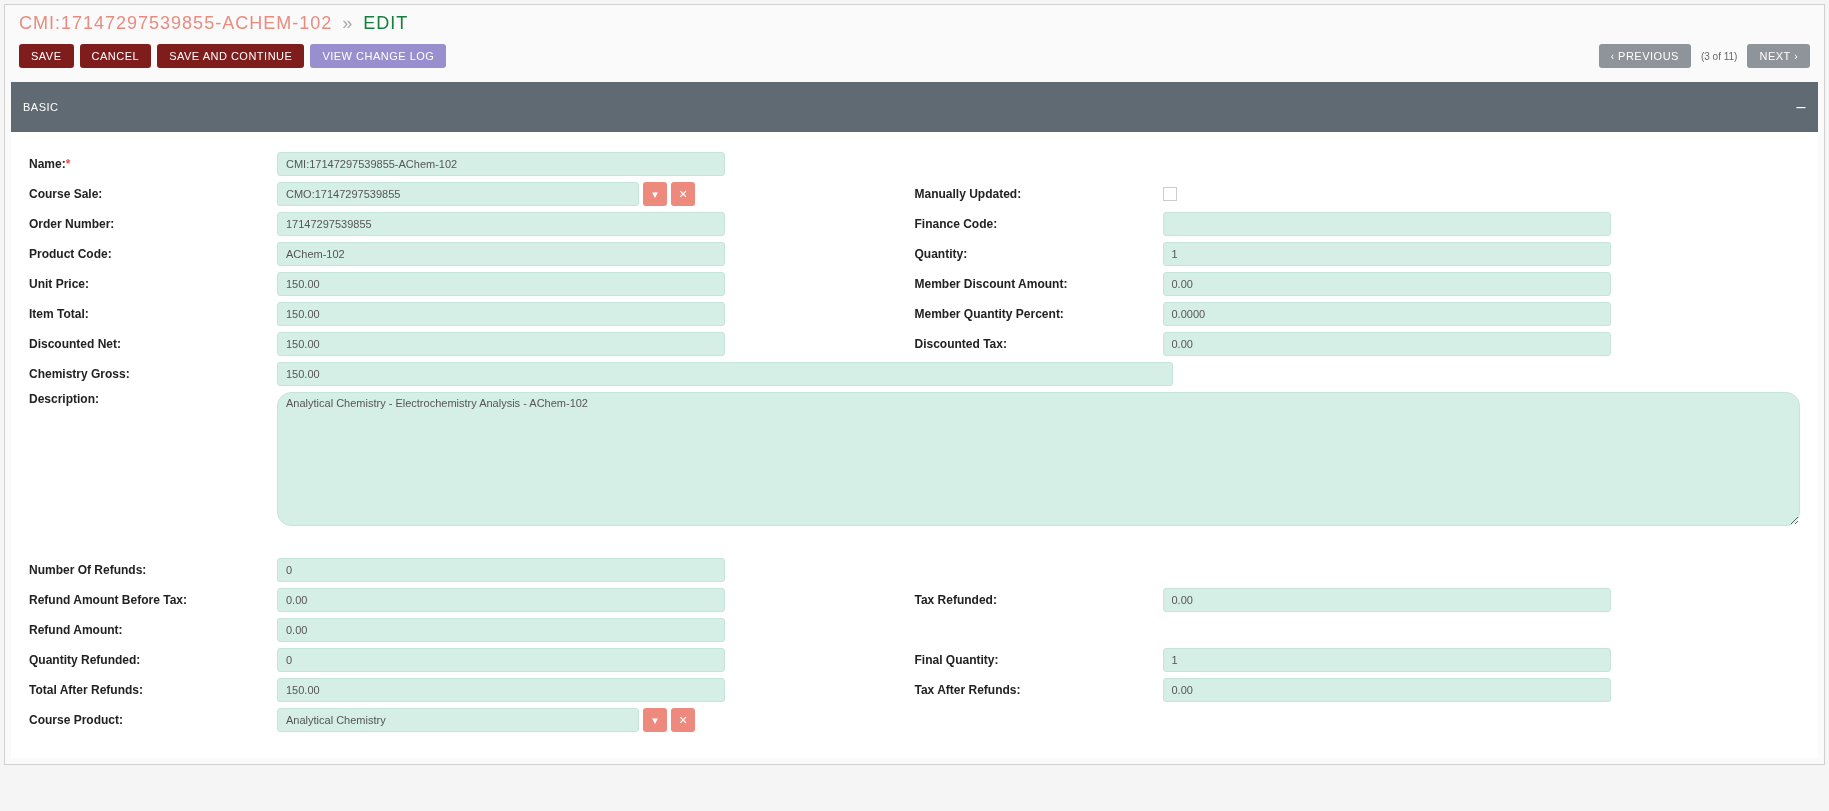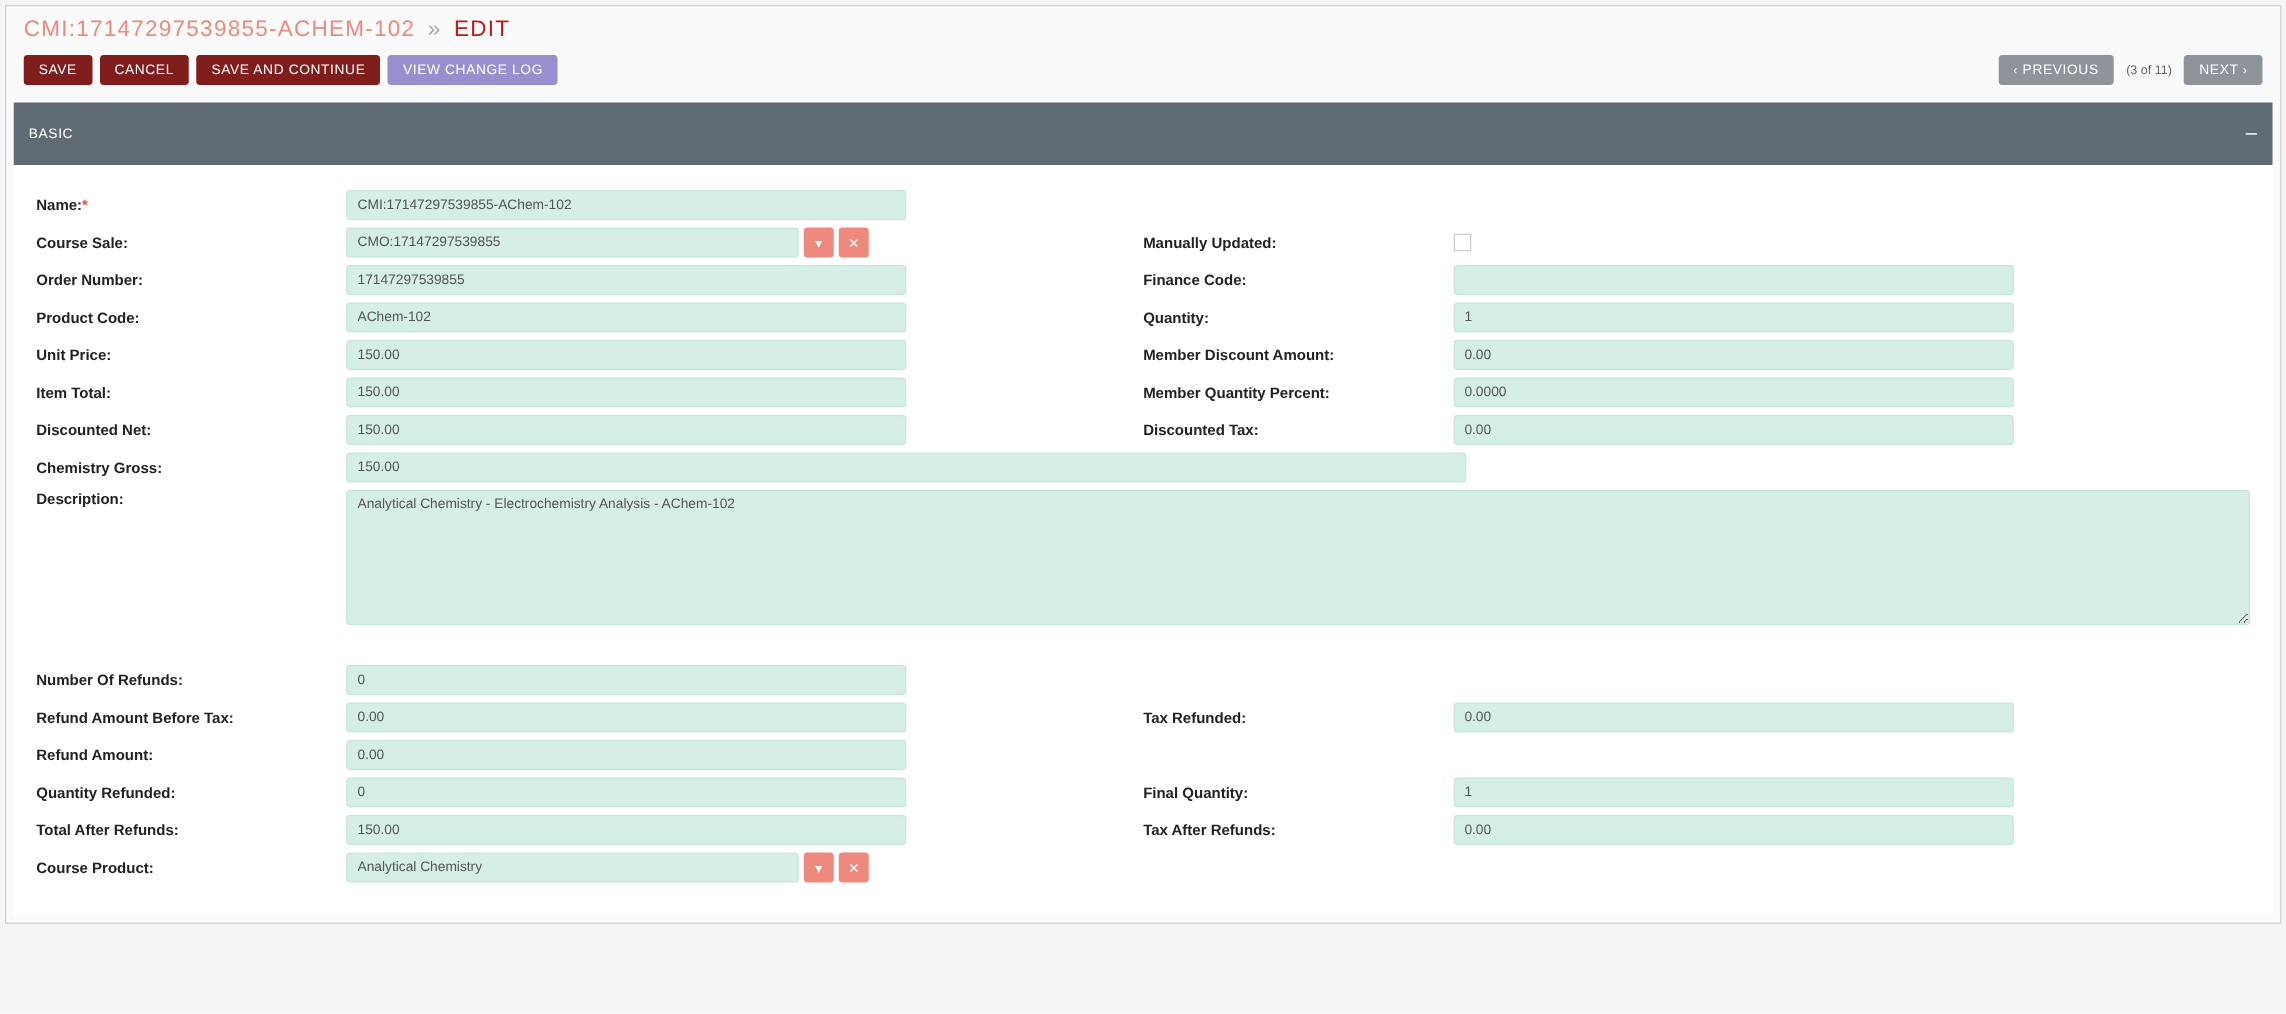--- a/index.html
+++ b/index.html
@@ -14,21 +14,21 @@
   margin: 4px;
   background: #fafafa;
 }
 .header {
   padding: 8px 14px 6px 14px;
   font-size: 18px;
   letter-spacing: 1px;
 }
 .header .title { color: #e98b7f; font-weight: 400; }
 .header .sep { color: #aaa; margin: 0 4px; }
-.header .mode { color: #b91c1c; font-weight: 300; }
+.header .mode { color: #15803d; font-weight: 300; }
 .toolbar {
   padding: 4px 14px 14px 14px;
   display: flex;
   align-items: center;
 }
 .toolbar-left { display: flex; gap: 6px; }
 .toolbar-right { margin-left: auto; display: flex; gap: 6px; align-items: center; }
 .btn {
   border: none;
   padding: 6px 12px;
@@ -90,21 +90,21 @@
   border-radius: 3px;
   padding: 4px 8px;
   font-size: 11px;
   color: #555;
   font-family: inherit;
   width: 100%;
 }
 .input { height: 24px; }
 .input.narrow { max-width: 448px; }
 .input.lookup { max-width: 362px; }
-.textarea { height: 108px; resize: both; }
+.textarea { height: 134px; resize: both; border-radius: 14px; }
 .icon-btn {
   background: #ee8a7d;
   border: none;
   width: 24px;
   height: 24px;
   border-radius: 3px;
   color: #fff;
   cursor: pointer;
   display: inline-flex;
   align-items: center;

